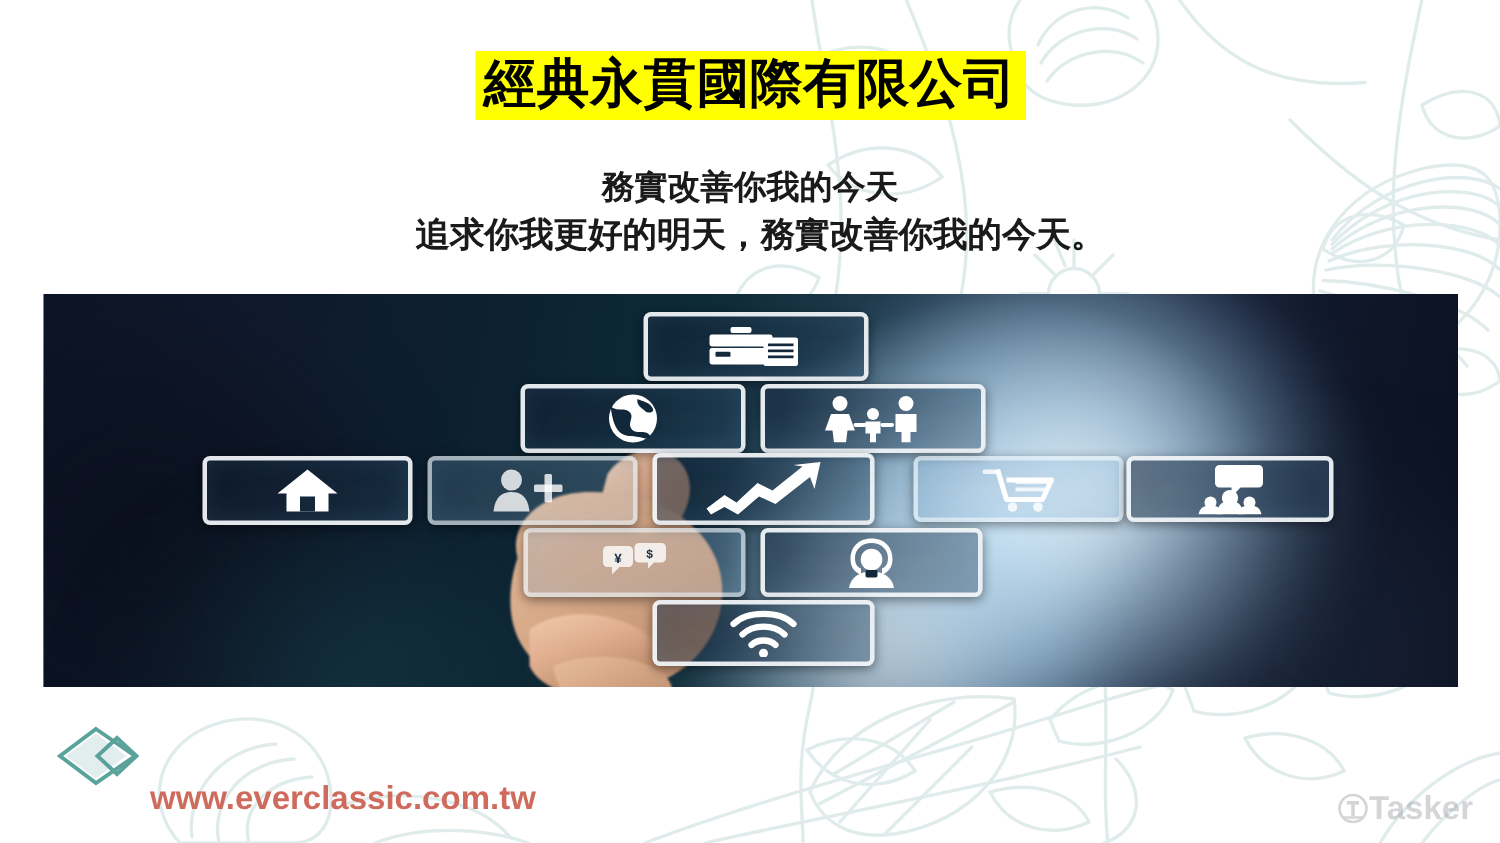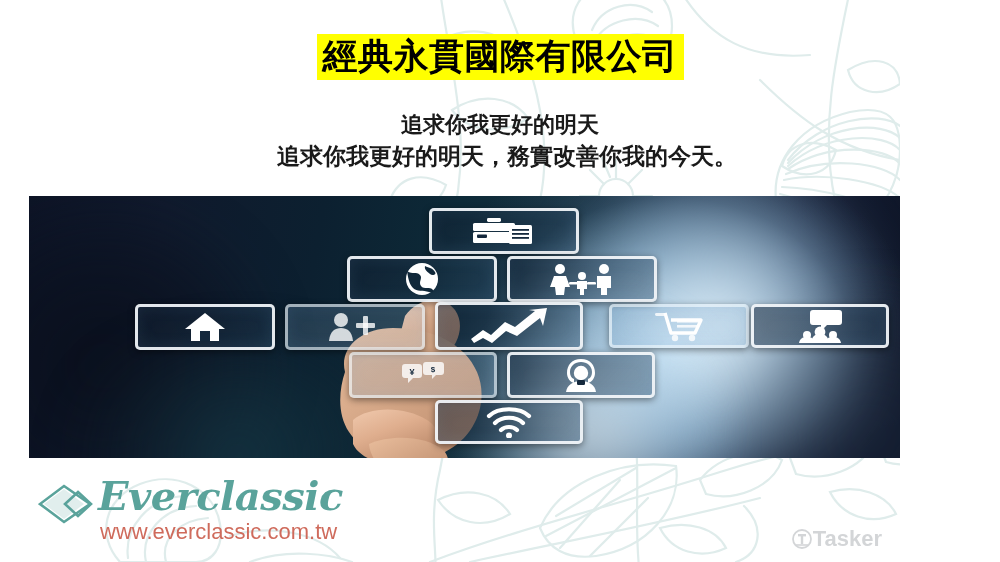--- a/index.html
+++ b/index.html
@@ -9,21 +9,21 @@
     background: #ffffff;
   }
   body {
     width: 1000px;
     height: 562px;
     overflow: hidden;
     font-family: "Liberation Sans", "DejaVu Sans", sans-serif;
   }
   #slide {
     position: relative;
-    width: 900px;
+    width: 1000px;
     height: 562px;
     background: #ffffff;
     overflow: hidden;
   }
 
   
   #floral-bg {
     position: absolute;
     top: 0;
     right: 0;
@@ -196,21 +196,21 @@
     font-weight: bold;
     color: #5aa39b;
     letter-spacing: -0.5px;
     line-height: 1;
   }
   #logo-url {
     position: absolute;
     left: 62px;
     top: 41px;
     font-size: 22px;
-    font-weight: normal;
+    font-weight: bold;
     color: #cf6b5c;
     letter-spacing: 0px;
     line-height: 1;
   }
 
   
   #tasker-watermark {
     position: absolute;
     right: 18px;
     bottom: 12px;
@@ -334,21 +334,21 @@
       <path d="M920 130 C 940 96, 974 74, 1000 70"></path>
       <path d="M948 130 C 968 104, 990 90, 1000 88"></path>
     </g>
   </svg>
 
   <div id="title-wrap">
     <span id="page-title">經典永貫國際有限公司</span>
   </div>
 
   <div id="subtitle-wrap">
-    <div class="subtitle-line" id="subtitle-line-1">追求你我更好的明天</div>
+    <div class="subtitle-line" id="subtitle-line-1">務實改善你我的今天</div>
     <div class="subtitle-line" id="subtitle-line-2">追求你我更好的明天，務實改善你我的今天。</div>
   </div>
 
   <div id="hero-photo">
 
     <div class="photo-blob blob-dark-left"></div>
     <div class="photo-blob blob-teal"></div>
     <div class="photo-blob blob-shoulder"></div>
     <div class="photo-blob blob-light"></div>
     <div class="photo-blob blob-light2"></div>
@@ -513,21 +513,20 @@
   </div>
 
   <div id="logo-block">
     <svg id="logo-mark" width="58" height="40" viewBox="0 0 58 40">
       <g fill="none" stroke="#5aa39b" stroke-width="2.6">
         <path d="M26 2 L52 20 L26 38 L2 20 Z"></path>
         <path d="M40 8 L53 20 L40 32 L27 20 Z"></path>
       </g>
       <path d="M26 5 L46 20 L26 35 L6 20 Z" fill="#5aa39b" opacity="0.18"></path>
     </svg>
-    <div id="logo-word">Everclassic</div>
     <div id="logo-url">www.everclassic.com.tw</div>
   </div>
 
   <div id="tasker-watermark">
     <svg width="20" height="20" viewBox="0 0 20 20">
       <circle cx="10" cy="10" r="9" fill="none" stroke="#8d9298" stroke-width="1.8"></circle>
       <rect x="6" y="5" width="8" height="2.4" fill="#8d9298"></rect>
       <rect x="8.8" y="5" width="2.4" height="10" fill="#8d9298"></rect>
       <path d="M4 16 L16 16" stroke="#8d9298" stroke-width="1.6"></path>
     </svg>

